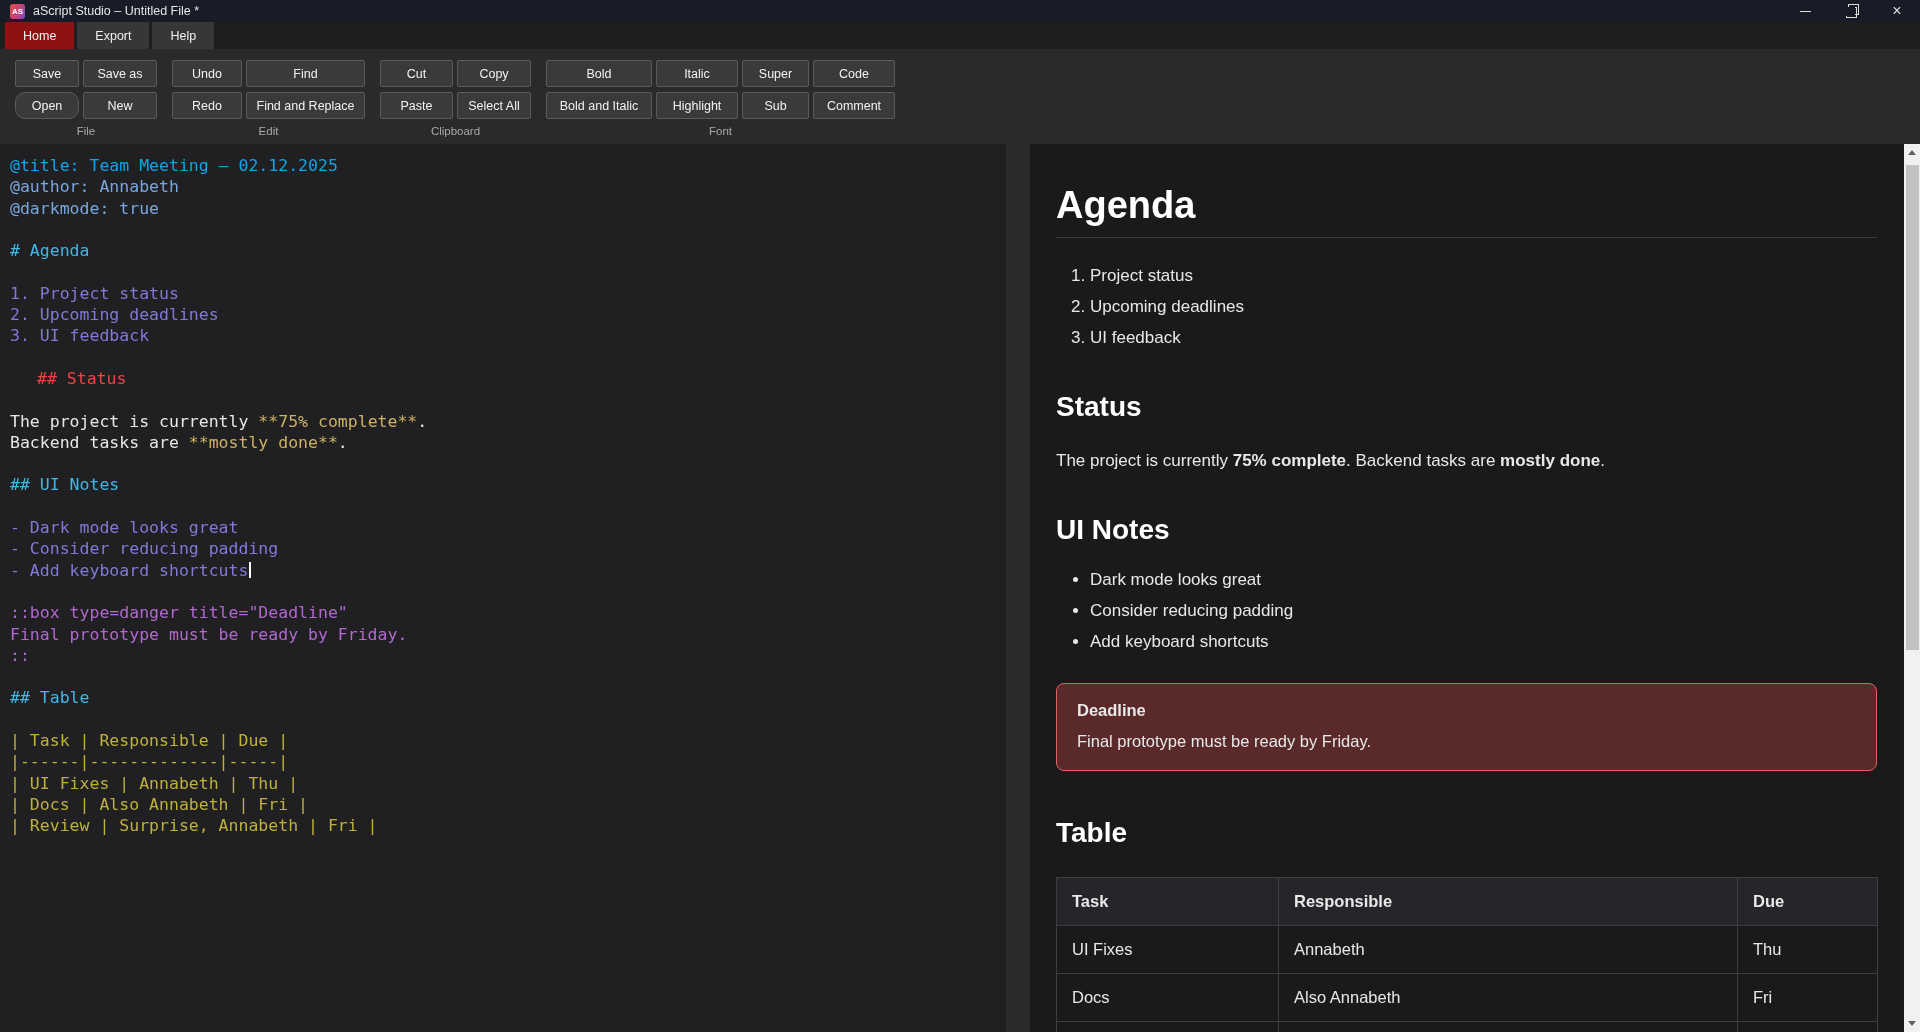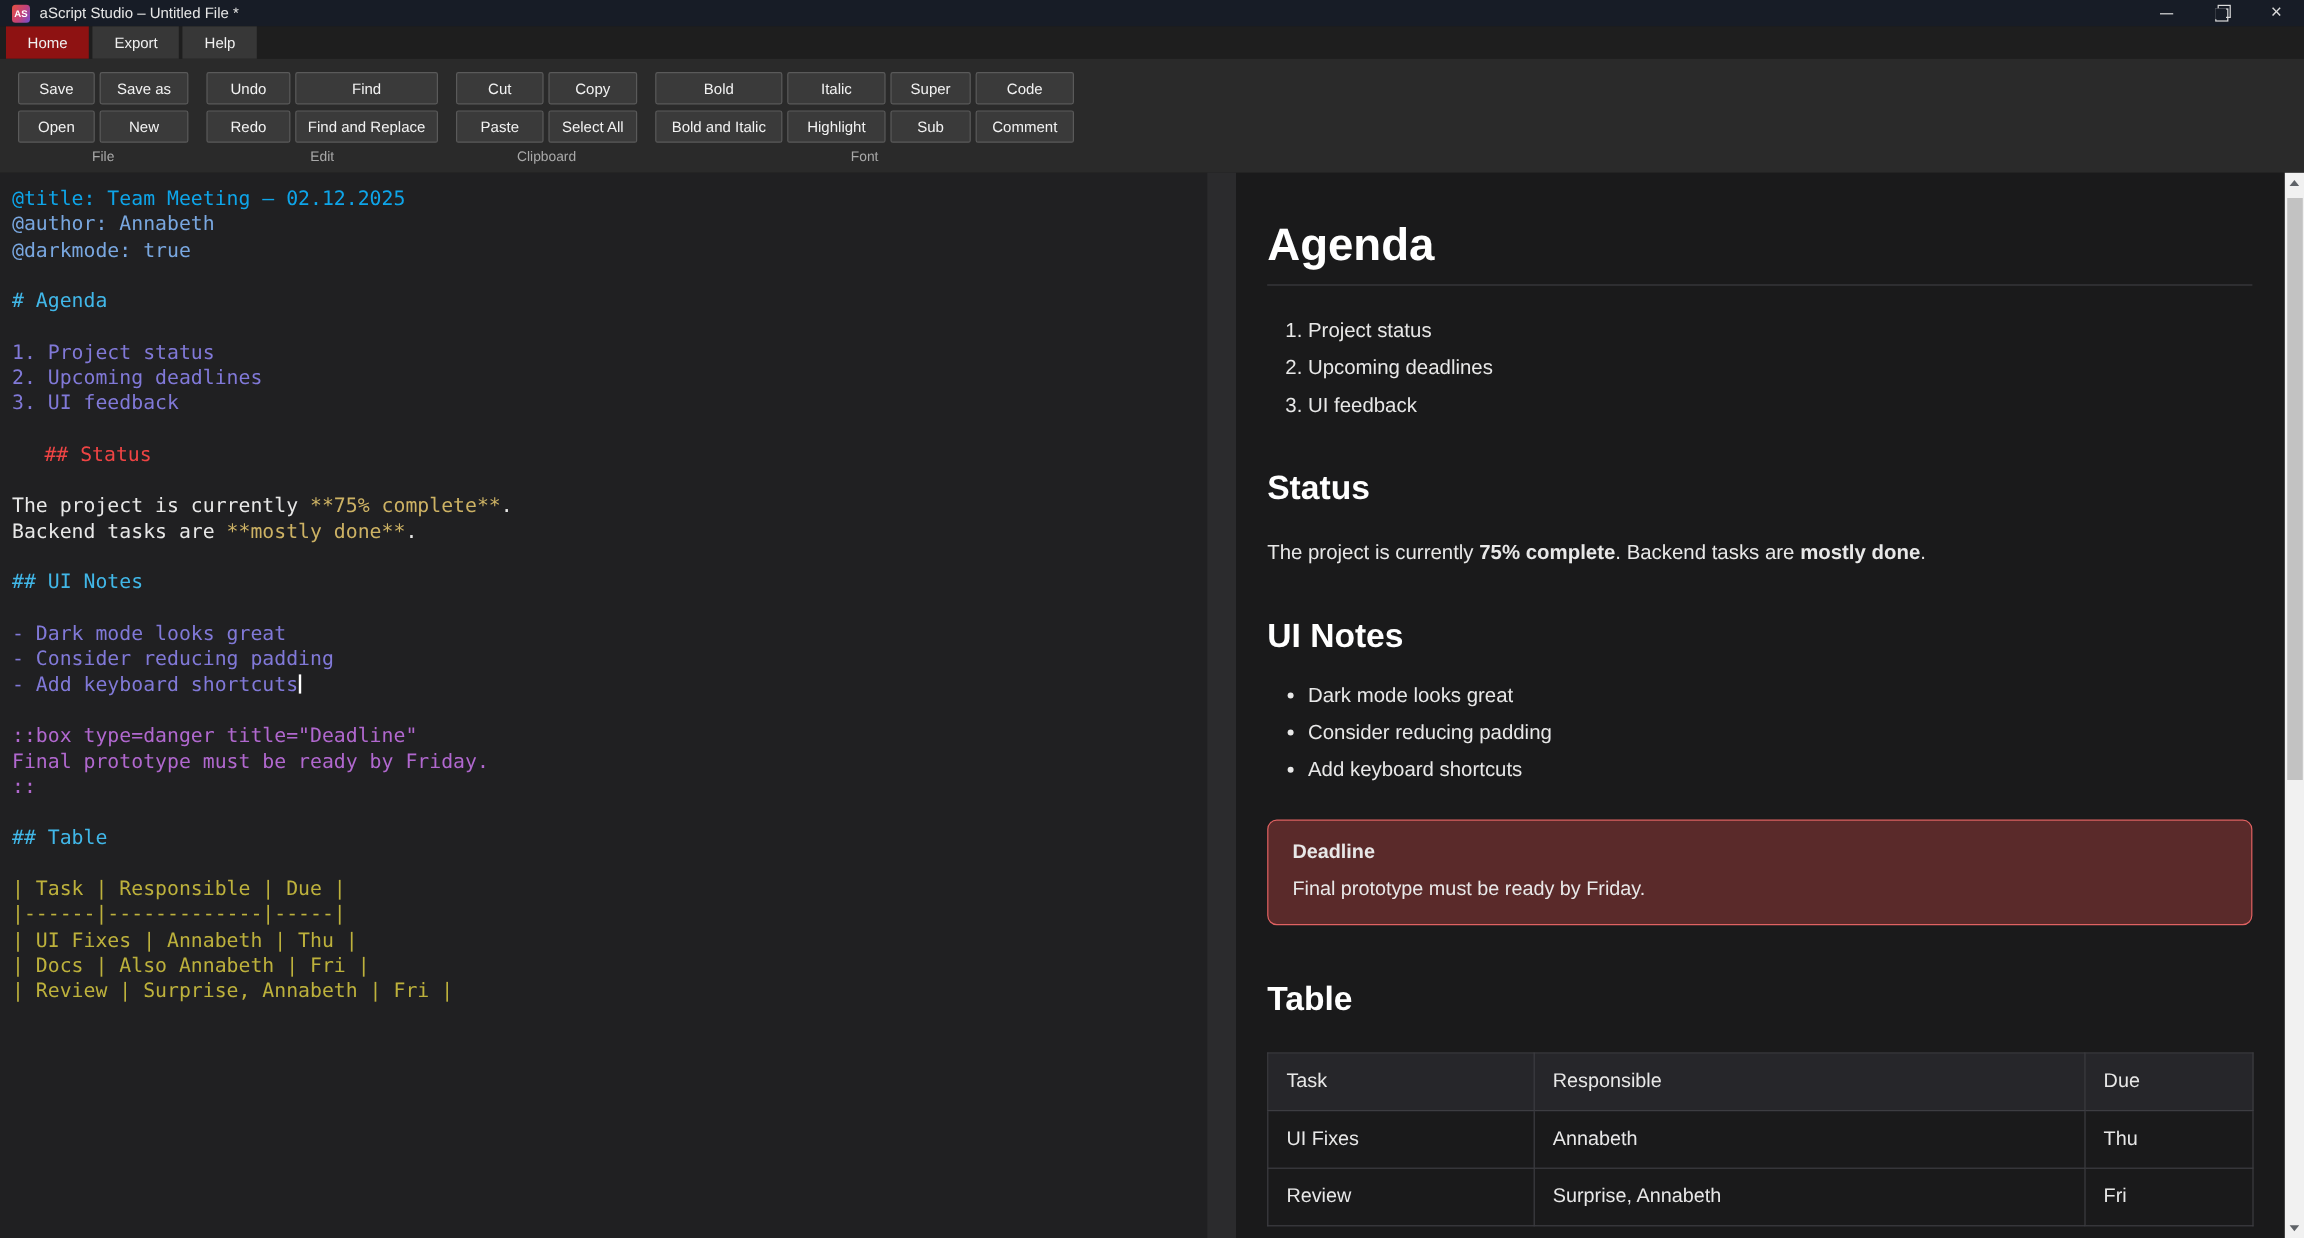--- a/index.html
+++ b/index.html
@@ -47,21 +47,21 @@
   .preview h2{margin:42px 0 0;font-size:28px;font-weight:700;color:#ffffff;}
   .preview p.para{margin:26px 0 0;font-size:17px;line-height:23px;}
   .preview ul{margin:22px 0 0;padding-left:34px;font-size:17px;list-style:disc;}
   .preview ul li{margin-bottom:8px;line-height:23px;}
   .callout{margin-top:30px;border:1px solid;border-radius:8px;padding:17px 20px 19px;}
   .callout .ctitle{font-weight:700;font-size:16.5px;}
   .callout .ctext{margin-top:12px;font-size:16.5px;}
   .preview h2.table-h{margin-top:46px;}
   .ptable{margin-top:28px;border-collapse:collapse;width:821px;font-size:16.5px;color:#e8e8e8;table-layout:fixed;}
   .ptable th,.ptable td{border:1px solid #3d3d42;padding:14px 15px;text-align:left;}
-  .ptable th{background:#26262a;font-weight:400;}
+  .ptable th{background:#26262a;font-weight:700;}
   
   .scrollbar{width:16px;height:100%;background:#f1f1f1;position:relative;}
   .sb-arrow{position:absolute;left:0;width:16px;height:17px;display:flex;align-items:center;justify-content:center;}
   .sb-arrow.up{top:0;}
   .sb-arrow.down{bottom:0;}
   .tri-up{width:0;height:0;border-left:4px solid transparent;border-right:4px solid transparent;border-bottom:5px solid #5f6368;}
   .tri-down{width:0;height:0;border-left:4px solid transparent;border-right:4px solid transparent;border-top:5px solid #5f6368;}
   .sb-thumb{position:absolute;left:1.5px;top:21px;width:13px;height:485px;background:#c2c2c2;}
 </style>
 </head>
@@ -87,21 +87,21 @@
     <div class="tab active" style="background: rgb(142, 18, 18);">Home</div>
     <div class="tab">Export</div>
     <div class="tab">Help</div>
   </div>
 
 <div class="ribbon" id="ribbon-groups">
     <div class="rgroup">
       <div class="rcols">
         <div class="rcol">
           <div class="rbtn" style="width: 64px;">Save</div>
-          <div class="rbtn" style="width: 64px;">Open</div>
+          <div class="rbtn" style="width: 64px; border-radius: 10px;">Open</div>
         </div>
         <div class="rcol">
           <div class="rbtn" style="width: 74px;">Save as</div>
           <div class="rbtn" style="width: 74px;">New</div>
         </div>
       </div>
       <div class="rlabel">File</div>
     </div>
     <div class="rgroup">
       <div class="rcols">
@@ -221,20 +221,25 @@
             <th>Due</th>
           </tr>
         </thead>
         <tbody>
           <tr>
             <td>UI Fixes</td>
             <td>Annabeth</td>
             <td>Thu</td>
           </tr>
           <tr>
+            <td>Docs</td>
+            <td>Also Annabeth</td>
+            <td>Fri</td>
+          </tr>
+          <tr>
             <td>Review</td>
             <td>Surprise, Annabeth</td>
             <td>Fri</td>
           </tr>
         </tbody>
       </table>
   </div>
   <div class="scrollbar">
     <div class="sb-arrow up">
         <span class="tri-up"></span>

